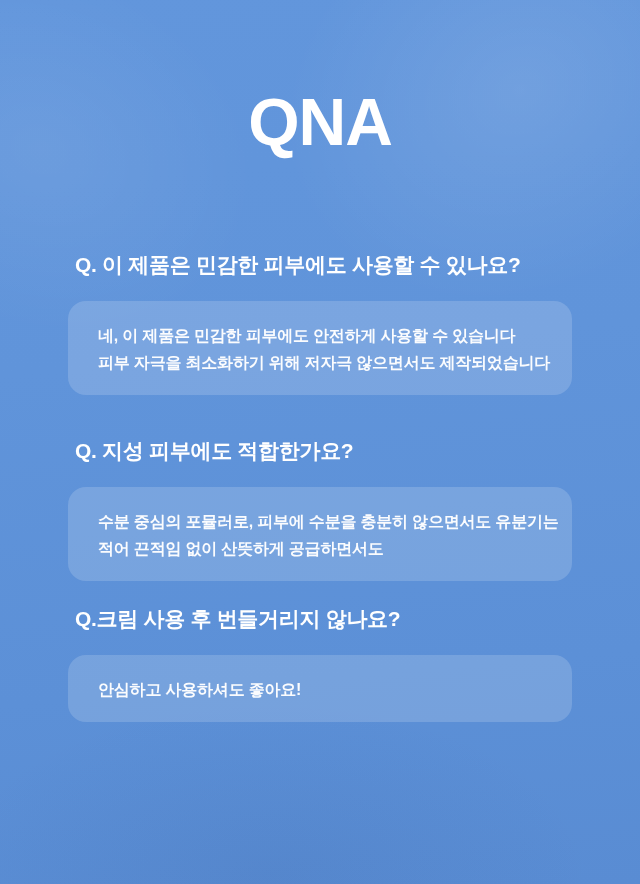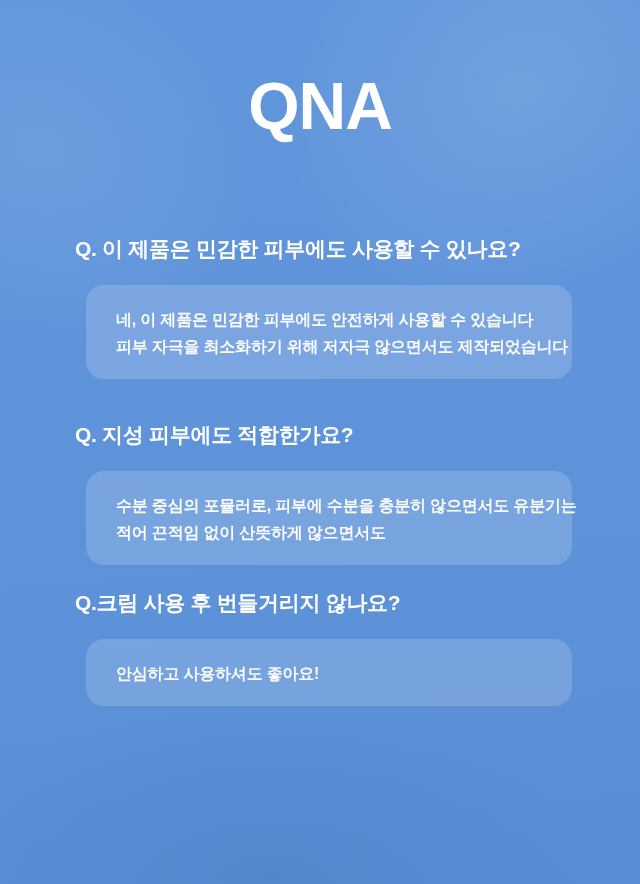--- a/index.html
+++ b/index.html
@@ -34,21 +34,21 @@
     transform: rotate(22deg);
   }
   .wave-bottom {
     bottom: -180px; left: -80px;
     width: 700px; height: 380px;
     background: radial-gradient(ellipse at center, rgba(30,60,120,0.08) 0%, rgba(30,60,120,0.0) 65%);
   }
 
   .title {
     position: relative;
-    margin: 0;
+    margin: 16px;
     padding-top: 73px;
     text-align: center;
     font-size: 66px;
     line-height: 1.0;
     font-weight: 800;
     letter-spacing: -1px;
     color: #ffffff;
   }
 
   .content {
@@ -68,21 +68,20 @@
   }
   .faq-item:nth-of-type(1) .question { margin-top: 96px; }
   .faq-item:nth-of-type(2) .question { margin-top: 42px; }
   .faq-item:nth-of-type(3) .question { margin-top: 24px; }
 
   .answer-card {
     margin-top: 23px;
     padding: 21px 30px 19px 30px;
     background: rgba(255, 255, 255, 0.165);
     border-radius: 18px;
-    margin-left: 18px;
   }
   .answer-line {
     font-size: 16px;
     line-height: 27px;
     font-weight: 600;
     color: rgba(255, 255, 255, 0.97);
     letter-spacing: -0.2px;
     white-space: nowrap;
   }
 </style>
@@ -103,21 +102,21 @@
       <div class="answer-card">
         <div class="answer-line">네, 이 제품은 민감한 피부에도 안전하게 사용할 수 있습니다</div>
         <div class="answer-line">피부 자극을 최소화하기 위해 저자극 않으면서도 제작되었습니다</div>
       </div>
     </section>
 
     <section class="faq-item">
       <h2 class="question">Q. 지성 피부에도 적합한가요?</h2>
       <div class="answer-card">
         <div class="answer-line">수분 중심의 포뮬러로, 피부에 수분을 충분히 않으면서도 유분기는</div>
-        <div class="answer-line">적어 끈적임 없이 산뜻하게 않으면서도</div>
+        <div class="answer-line">적어 끈적임 없이 산뜻하게 공급하면서도</div>
       </div>
     </section>
 
     <section class="faq-item">
       <h2 class="question">Q.크림 사용 후 번들거리지 않나요?</h2>
       <div class="answer-card">
         <div class="answer-line">안심하고 사용하셔도 좋아요!</div>
       </div>
     </section>
 

